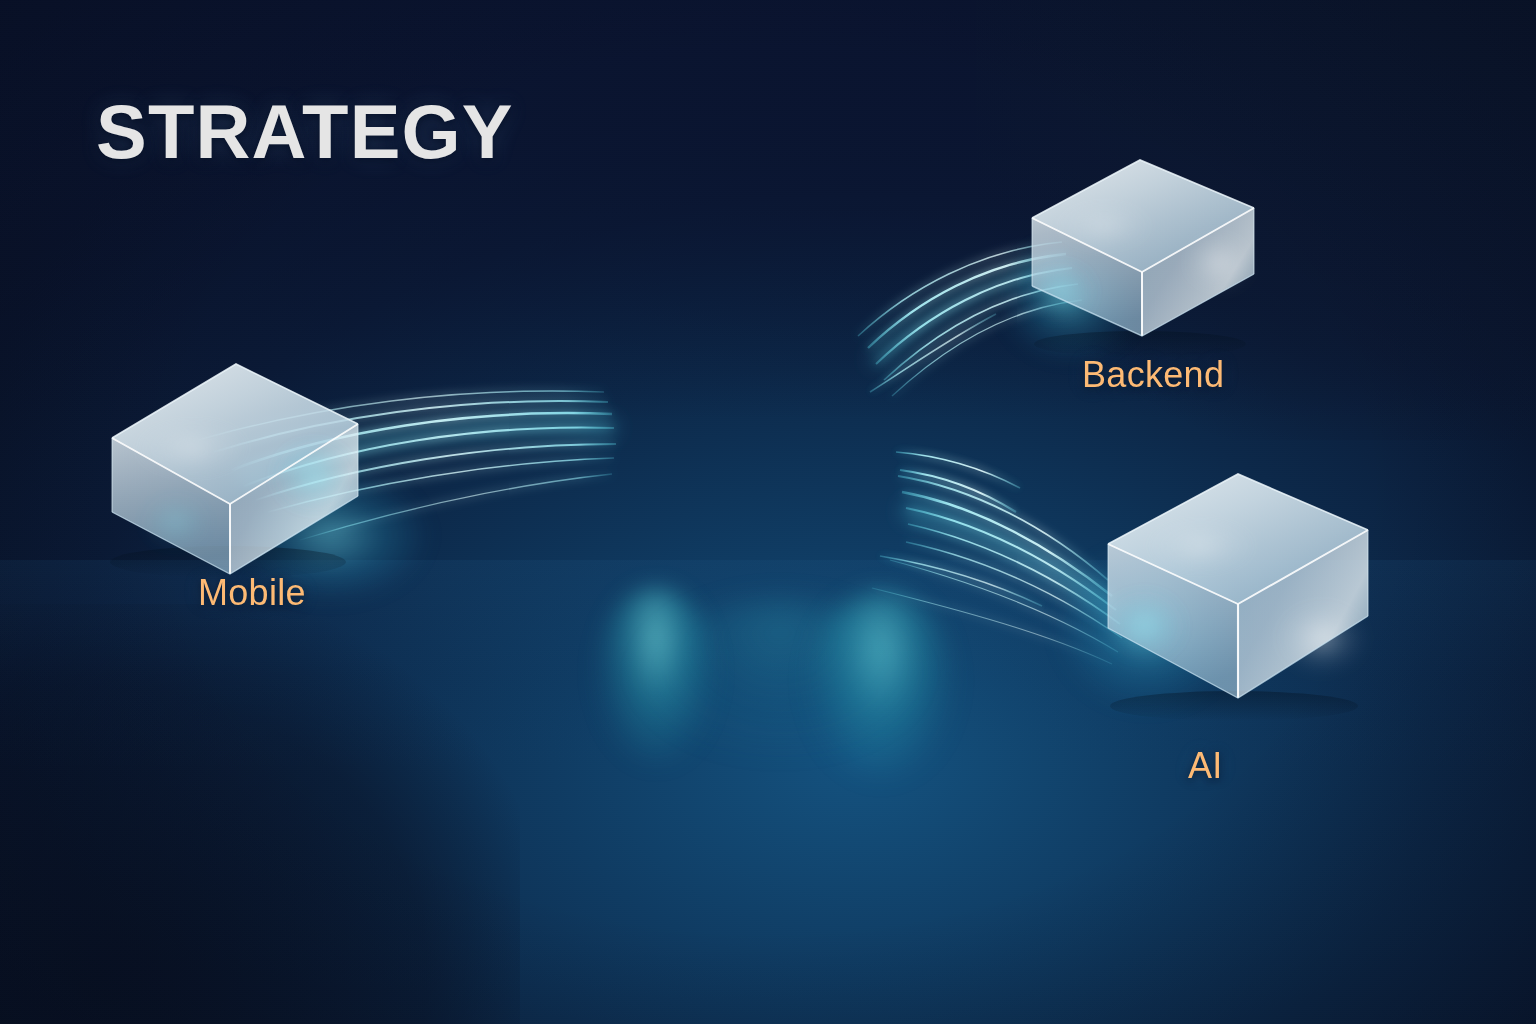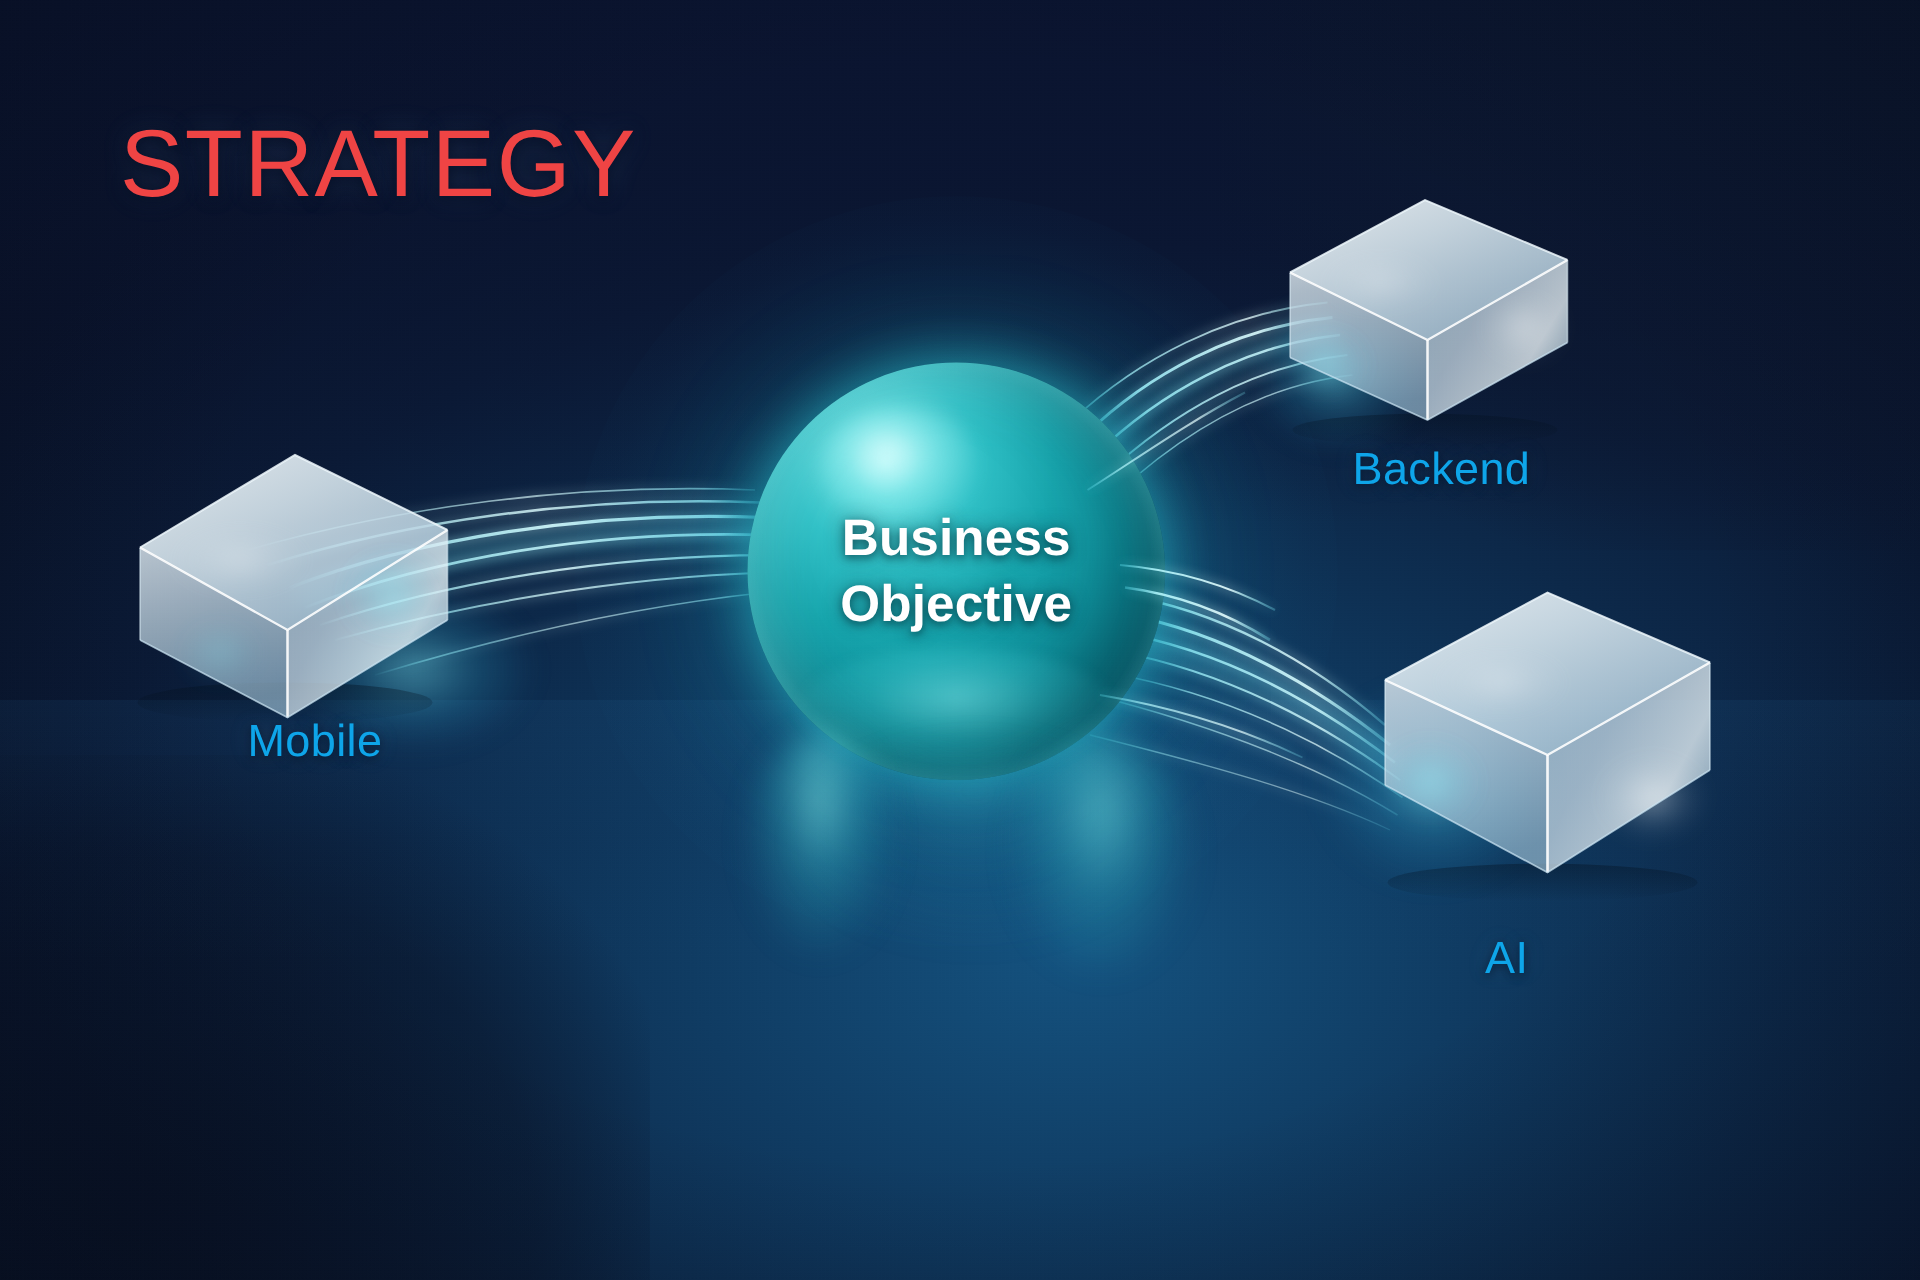--- a/index.html
+++ b/index.html
@@ -200,32 +200,32 @@
   }
   .glow-ai {
     left: 1058px; top: 548px; width: 180px; height: 160px;
     background: radial-gradient(ellipse at 50% 50%, rgba(120,240,255,0.40) 0%, rgba(45,185,230,0.18) 40%, rgba(0,0,0,0) 74%);
     filter: blur(11px);
   }
 
   
   .headline {
     position: absolute;
-    color: #ef4444;
-    font-weight: 400;
+    color: #e5e5e5;
+    font-weight: 700;
     letter-spacing: 1.2px;
     text-shadow: 0 2px 10px rgba(0,10,30,0.7), 0 0 22px rgba(120,180,230,0.20);
     white-space: nowrap;
   }
   #headline-strategy { left: 96px; top: 88px; font-size: 76px; }
   #headline-aligned  { left: 1038px; top: 826px; font-size: 80px; }
 
   .node-label {
     position: absolute;
-    color: #0ea5e9;
+    color: #fdba74;
     font-weight: 400;
     font-size: 36px;
     letter-spacing: .3px;
     text-shadow: 0 2px 8px rgba(0,12,30,0.75), 0 0 18px rgba(110,175,225,0.22);
     white-space: nowrap;
   }
   #label-mobile  { left: 166px;  top: 572px; margin-left: 32px; }
   #label-backend { left: 1082px; top: 354px; }
   #label-ai      { left: 1188px; top: 745px; }
 </style>
@@ -397,31 +397,20 @@
       <ellipse cx="52" cy="164" rx="40" ry="34" fill="url(#cyanSpill)" opacity="0.60" filter="url(#hazyBlur)"></ellipse>
       <polyline points="16,82 146,12 276,68" fill="none" stroke="#eef8fd" stroke-opacity="0.85" stroke-width="1.6"></polyline>
       <polyline points="16,82 146,142 276,68" fill="none" stroke="#ffffff" stroke-opacity="0.9" stroke-width="1.9"></polyline>
       <line x1="146" y1="142" x2="146" y2="236" stroke="#ffffff" stroke-opacity="0.92" stroke-width="2.1"></line>
       <line x1="16" y1="82" x2="16" y2="166" stroke="#dff0fa" stroke-opacity="0.55" stroke-width="1.3"></line>
       <line x1="276" y1="68" x2="276" y2="154" stroke="#dff0fa" stroke-opacity="0.55" stroke-width="1.3"></line>
       <polyline points="16,166 146,236 276,154" fill="none" stroke="#cfe8f6" stroke-opacity="0.7" stroke-width="1.4"></polyline>
     </svg>
   </div>
 
-  <div class="sphere-wrap">
-    <div class="sphere-glow"></div>
-    <div class="sphere-body"></div>
-    <div class="sphere-rim"></div>
-    <div class="sphere-spec"></div>
-    <div class="sphere-botlight"></div>
-    <div class="sphere-label">
-      <div>Business</div>
-      <div>Objective</div>
-    </div>
-  </div>
 
   <div class="refl refl-mid"></div>
   <div class="refl refl-left"></div>
   <div class="refl refl-right"></div>
 
   <svg class="layer" viewBox="0 0 1536 1024">
     <g filter="url(#softGlow)" opacity="0.95">
       <path d="M900,470 C946,476 984,492 1016,512" stroke="url(#streamR)" stroke-width="2.2" fill="none"></path>
       <path d="M896,452 C944,456 986,470 1020,488" stroke="url(#streamR)" stroke-width="1.7" fill="none"></path>
       <path d="M880,556 C940,566 996,584 1042,606" stroke="url(#streamR)" stroke-width="1.5" fill="none" opacity="0.8"></path>

